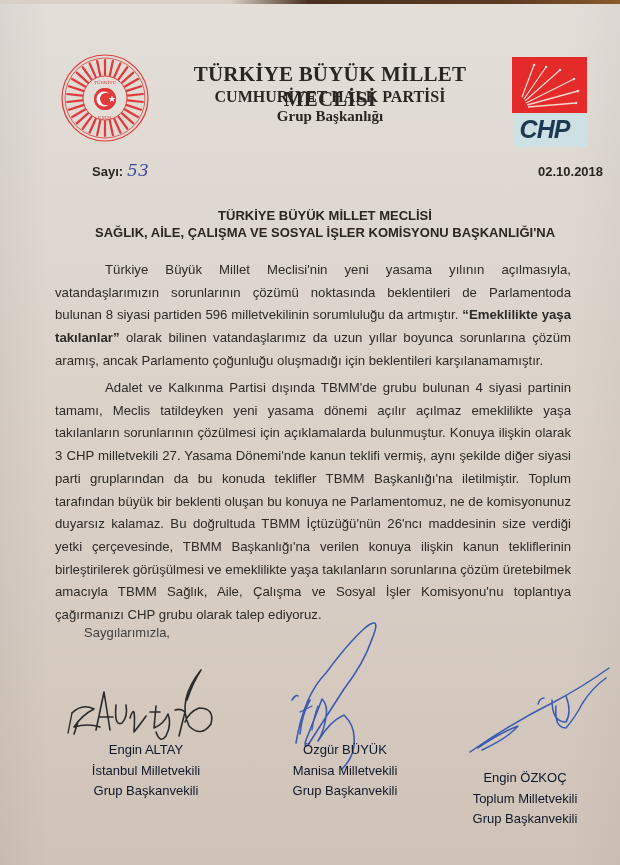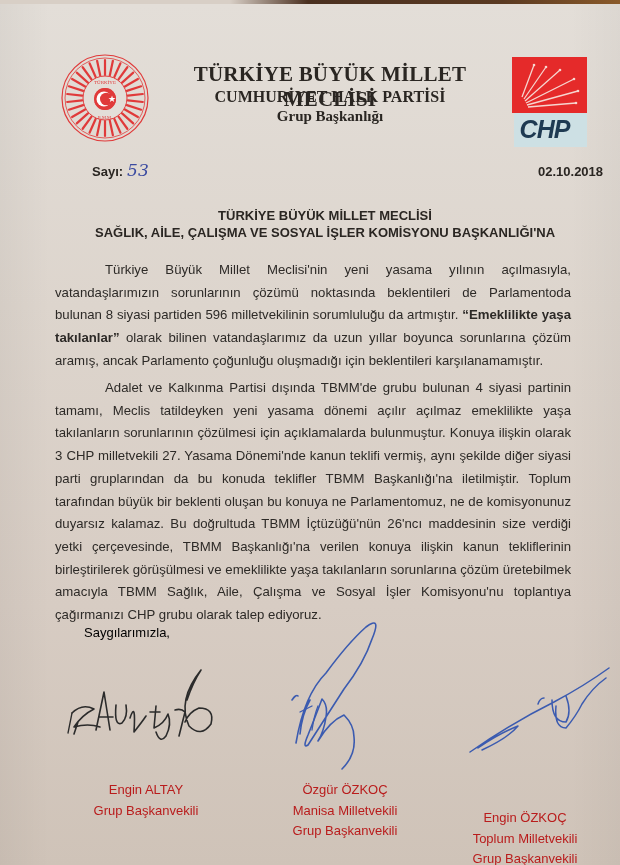--- a/index.html
+++ b/index.html
@@ -48,22 +48,22 @@
     .addr2 { top: 225px; }
     
     .para {
       left: 55px; width: 516px; font-size: 13.2px; color: #2d2a27;
       line-height: 22.7px; text-align: justify;
     }
     .para p { margin: 0; text-indent: 50px; }
     .p1 { top: 259px; }
     .p2 { top: 377px; }
     .bold-quote { font-weight: bold; }
-    .closing { left: 84px; top: 625px; font-size: 13px; color: #000000; }
-    .sig-block { width: 180px; text-align: center; font-size: 13px; color: #b91c1c; line-height: 20.5px; margin-top: 40px; }
+    .closing { left: 84px; top: 625px; font-size: 13px; color: #404040; }
+    .sig-block { width: 180px; text-align: center; font-size: 13px; color: #0f172a; line-height: 20.5px; }
     .sig1 { left: 56px; top: 740px; }
     .sig2 { left: 255px; top: 740px; }
     .sig3 { left: 435px; top: 768px; }
     .sig-svg { position: absolute; left: 0; top: 0; width: 620px; height: 865px; pointer-events: none; }
   </style>
 </head>
 <body>
 
 <div class="desk-edge"></div>
 <div class="paper">
@@ -178,24 +178,25 @@
 
     <path d="M292 700 q4 -6 6 -4 M296 743 q8 -48 30 -70 q22 -30 40 -46 q16 -12 6 12 q-8 24 -28 50 q-22 34 -36 56 q-6 4 0 -10 q8 -20 14 -36 q6 6 4 18 q-2 14 -8 24 q12 -20 26 -26 q10 10 10 22 q2 18 -12 32 M310 700 q-8 14 -10 34" stroke="#3b5bb0" stroke-width="1.6"></path>
     <path d="M300 712 l12 -6 M318 706 q-4 10 -6 24" stroke="#3b5bb0" stroke-width="1.3"></path>
 
     <path d="M470 752 q40 -28 84 -50 q30 -16 55 -34 M478 748 q20 -14 40 -22 q-10 12 -36 24 M538 704 q2 -6 6 -6 M552 700 q0 22 14 22 q6 -10 0 -26 M556 706 q-2 22 10 22 q10 -12 16 -24 q10 -16 24 -26" stroke="#3b5bb0" stroke-width="1.5"></path>
   </g>
 </svg>
 
 <div class="abs sig-block sig1">
   <div>Engin ALTAY</div>
+  <div>İstanbul Milletvekili</div>
   <div>Grup Başkanvekili</div>
 </div>
 <div class="abs sig-block sig2">
-  <div>Özgür ÖZKOÇ</div>
+  <div>Özgür BÜYÜK</div>
   <div>Manisa Milletvekili</div>
   <div>Grup Başkanvekili</div>
 </div>
 <div class="abs sig-block sig3">
   <div>Engin ÖZKOÇ</div>
   <div>Toplum Milletvekili</div>
   <div>Grup Başkanvekili</div>
 </div>
 
 </body></html>

